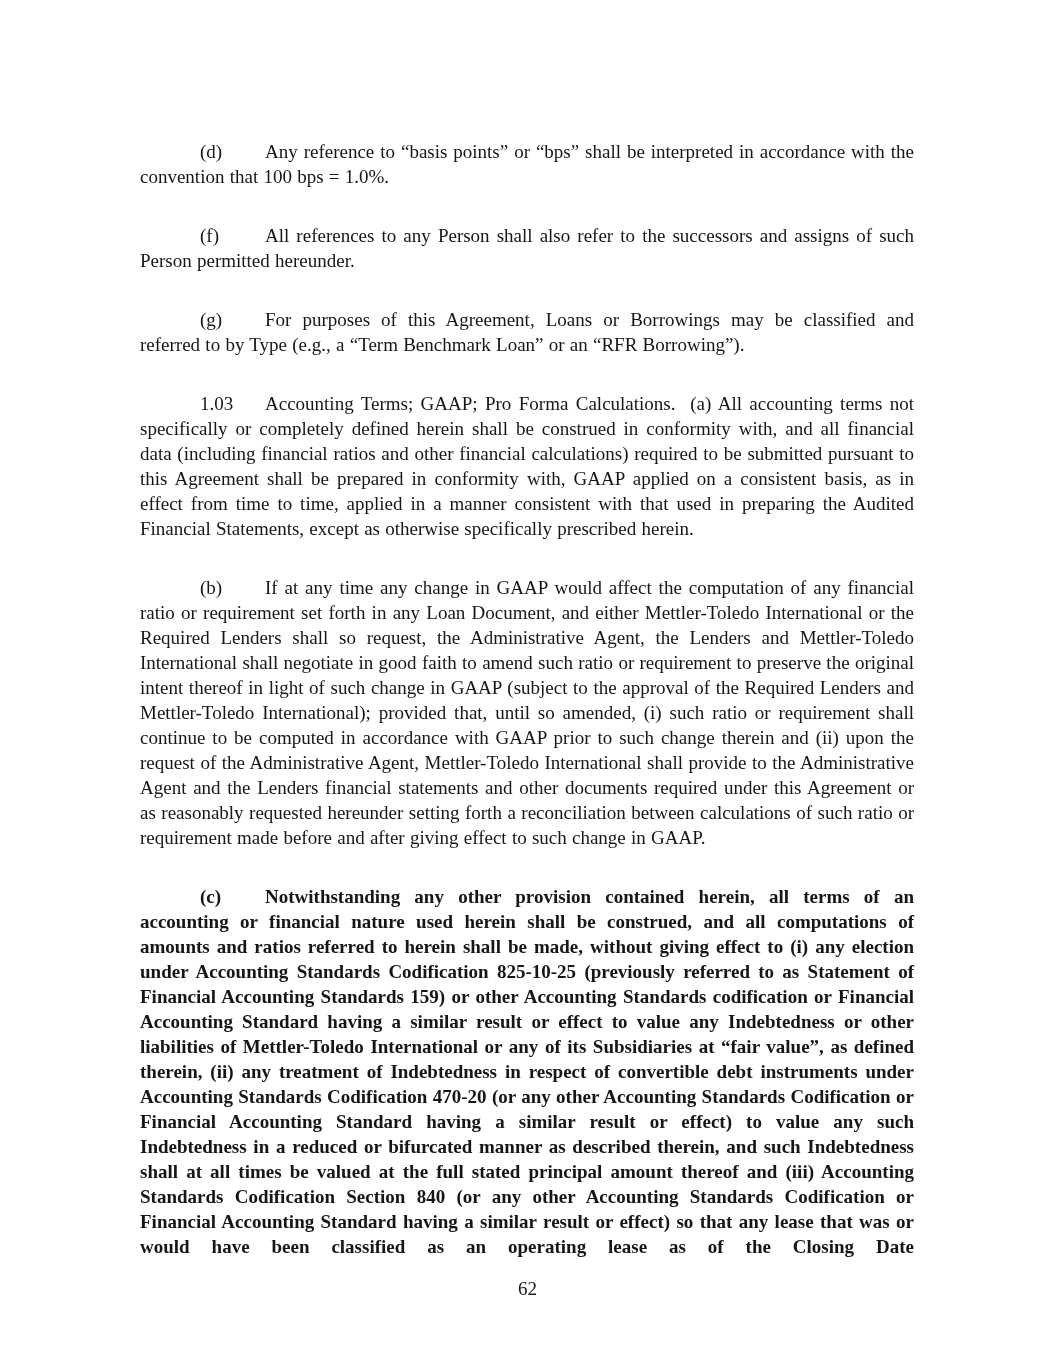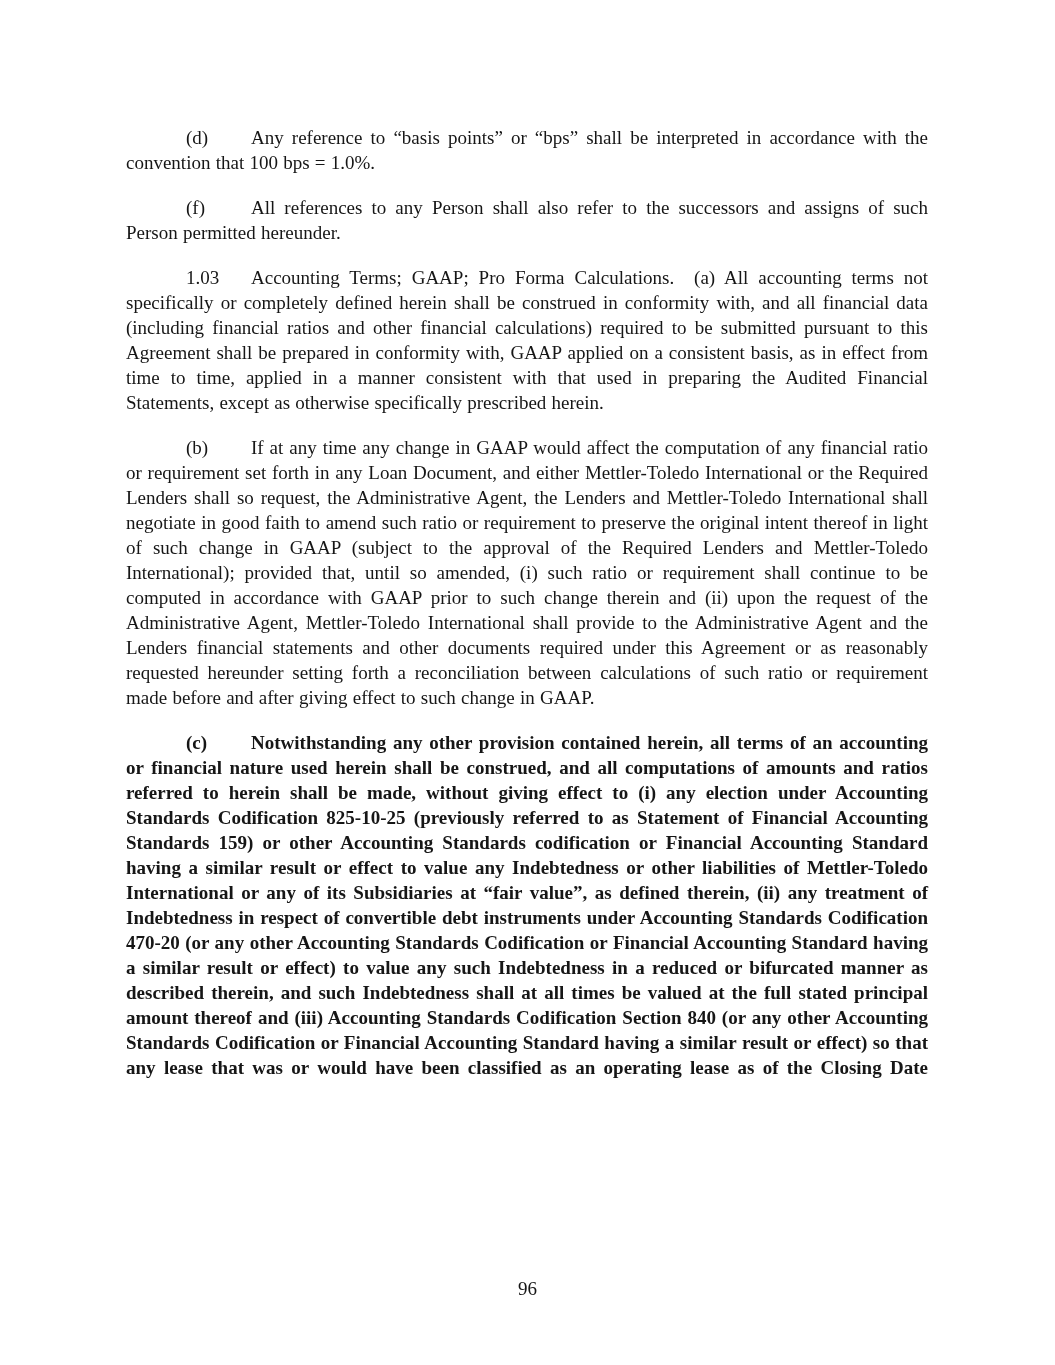--- a/index.html
+++ b/index.html
@@ -15,21 +15,21 @@
     color: #161616;
     overflow: hidden;
   }
   .content {
     position: absolute;
     left: 124px;
     top: 123px;
     width: 806px;
   }
   .para {
-    margin: 2px;
+    margin: 16px;
     padding-top: 18px;
     text-align: justify;
     text-indent: 60px;
     font-size: 19px;
     line-height: 25px;
     word-spacing: 0.5px;
   }
   .para.first {
     padding-top: 0;
   }
@@ -57,22 +57,23 @@
 </head>
 <body>
 
 <div class="content">
 
   <p class="para first"><span class="plabel">(d)</span><span>Any reference to “basis points” or “bps” shall be interpreted in accordance with the convention that 100 bps = 1.0%.</span></p>
 
 
   <p class="para"><span class="plabel">(f)</span><span>All references to any Person shall also refer to the successors and assigns of such Person permitted hereunder.</span></p>
 
+  <p class="para"><span class="plabel">(g)</span><span>For purposes of this Agreement, Loans or Borrowings may be classified and referred to by Type (e.g., a “Term Benchmark Loan” or an “RFR Borrowing”).</span></p>
 
   <p class="para"><span class="plabel">1.03</span><span class="u">Accounting Terms; GAAP; Pro Forma Calculations</span><span>.&nbsp; </span><span>(a) All accounting terms not specifically or completely defined herein shall be construed in conformity with, and all financial data (including financial ratios and other financial calculations) required to be submitted pursuant to this Agreement shall be prepared in conformity with, GAAP applied on a consistent basis, as in effect from time to time, applied in a manner consistent with that used in preparing the Audited Financial Statements, except as otherwise specifically prescribed herein.</span></p>
 
   <p class="para"><span class="plabel">(b)</span><span>If at any time any change in GAAP would affect the computation of any financial ratio or requirement set forth in any Loan Document, and either Mettler-Toledo International or the Required Lenders shall so request, the Administrative Agent, the Lenders and Mettler-Toledo International shall negotiate in good faith to amend such ratio or requirement to preserve the original intent thereof in light of such change in GAAP (subject to the approval of the Required Lenders and Mettler-Toledo International); </span><span class="u">provided</span><span> that, until so amended, (i) such ratio or requirement shall continue to be computed in accordance with GAAP prior to such change therein and (ii) upon the request of the Administrative Agent, Mettler-Toledo International shall provide to the Administrative Agent and the Lenders financial statements and other documents required under this Agreement or as reasonably requested hereunder setting forth a reconciliation between calculations of such ratio or requirement made before and after giving effect to such change in GAAP.</span></p>
 
   <p class="para continues"><span class="plabel">(c)</span><span>Notwithstanding any other provision contained herein, all terms of an accounting or financial nature used herein shall be construed, and all computations of amounts and ratios referred to herein shall be made, without giving effect to (i) any election under Accounting Standards Codification 825-10-25 (previously referred to as Statement of Financial Accounting Standards 159) or other Accounting Standards codification or Financial Accounting Standard having a similar result or effect to value any Indebtedness or other liabilities of Mettler-Toledo International or any of its Subsidiaries at “fair value”, as defined therein, (ii) any treatment of Indebtedness in respect of convertible debt instruments under Accounting Standards Codification 470-20 (or any other Accounting Standards Codification or Financial Accounting Standard having a similar result or effect) to value any such Indebtedness in a reduced or bifurcated manner as described therein, and such Indebtedness shall at all times be valued at the full stated principal amount thereof and (iii) Accounting Standards Codification Section 840 (or any other Accounting Standards Codification or Financial Accounting Standard having a similar result or effect) so that any lease that was or would have been classified as an operating lease as of the Closing Date</span></p>
 
 </div>
 
-<div class="page-number">96</div>
+<div class="page-number">62</div>
 
 </body></html>

